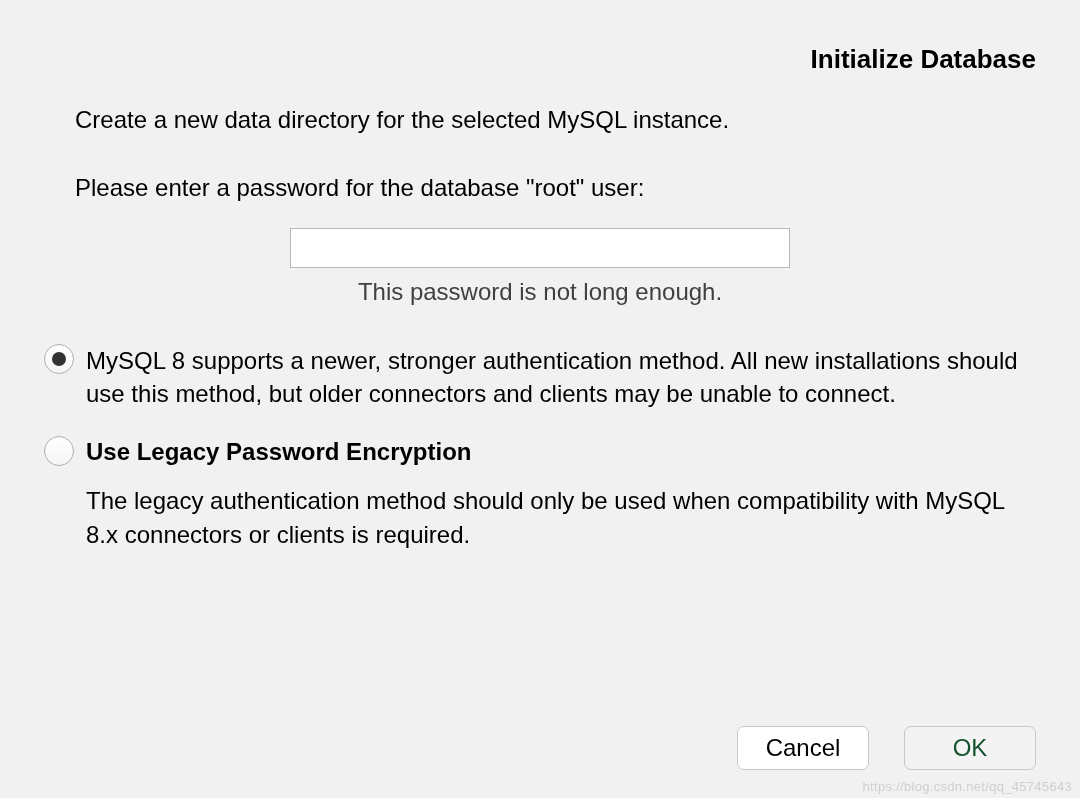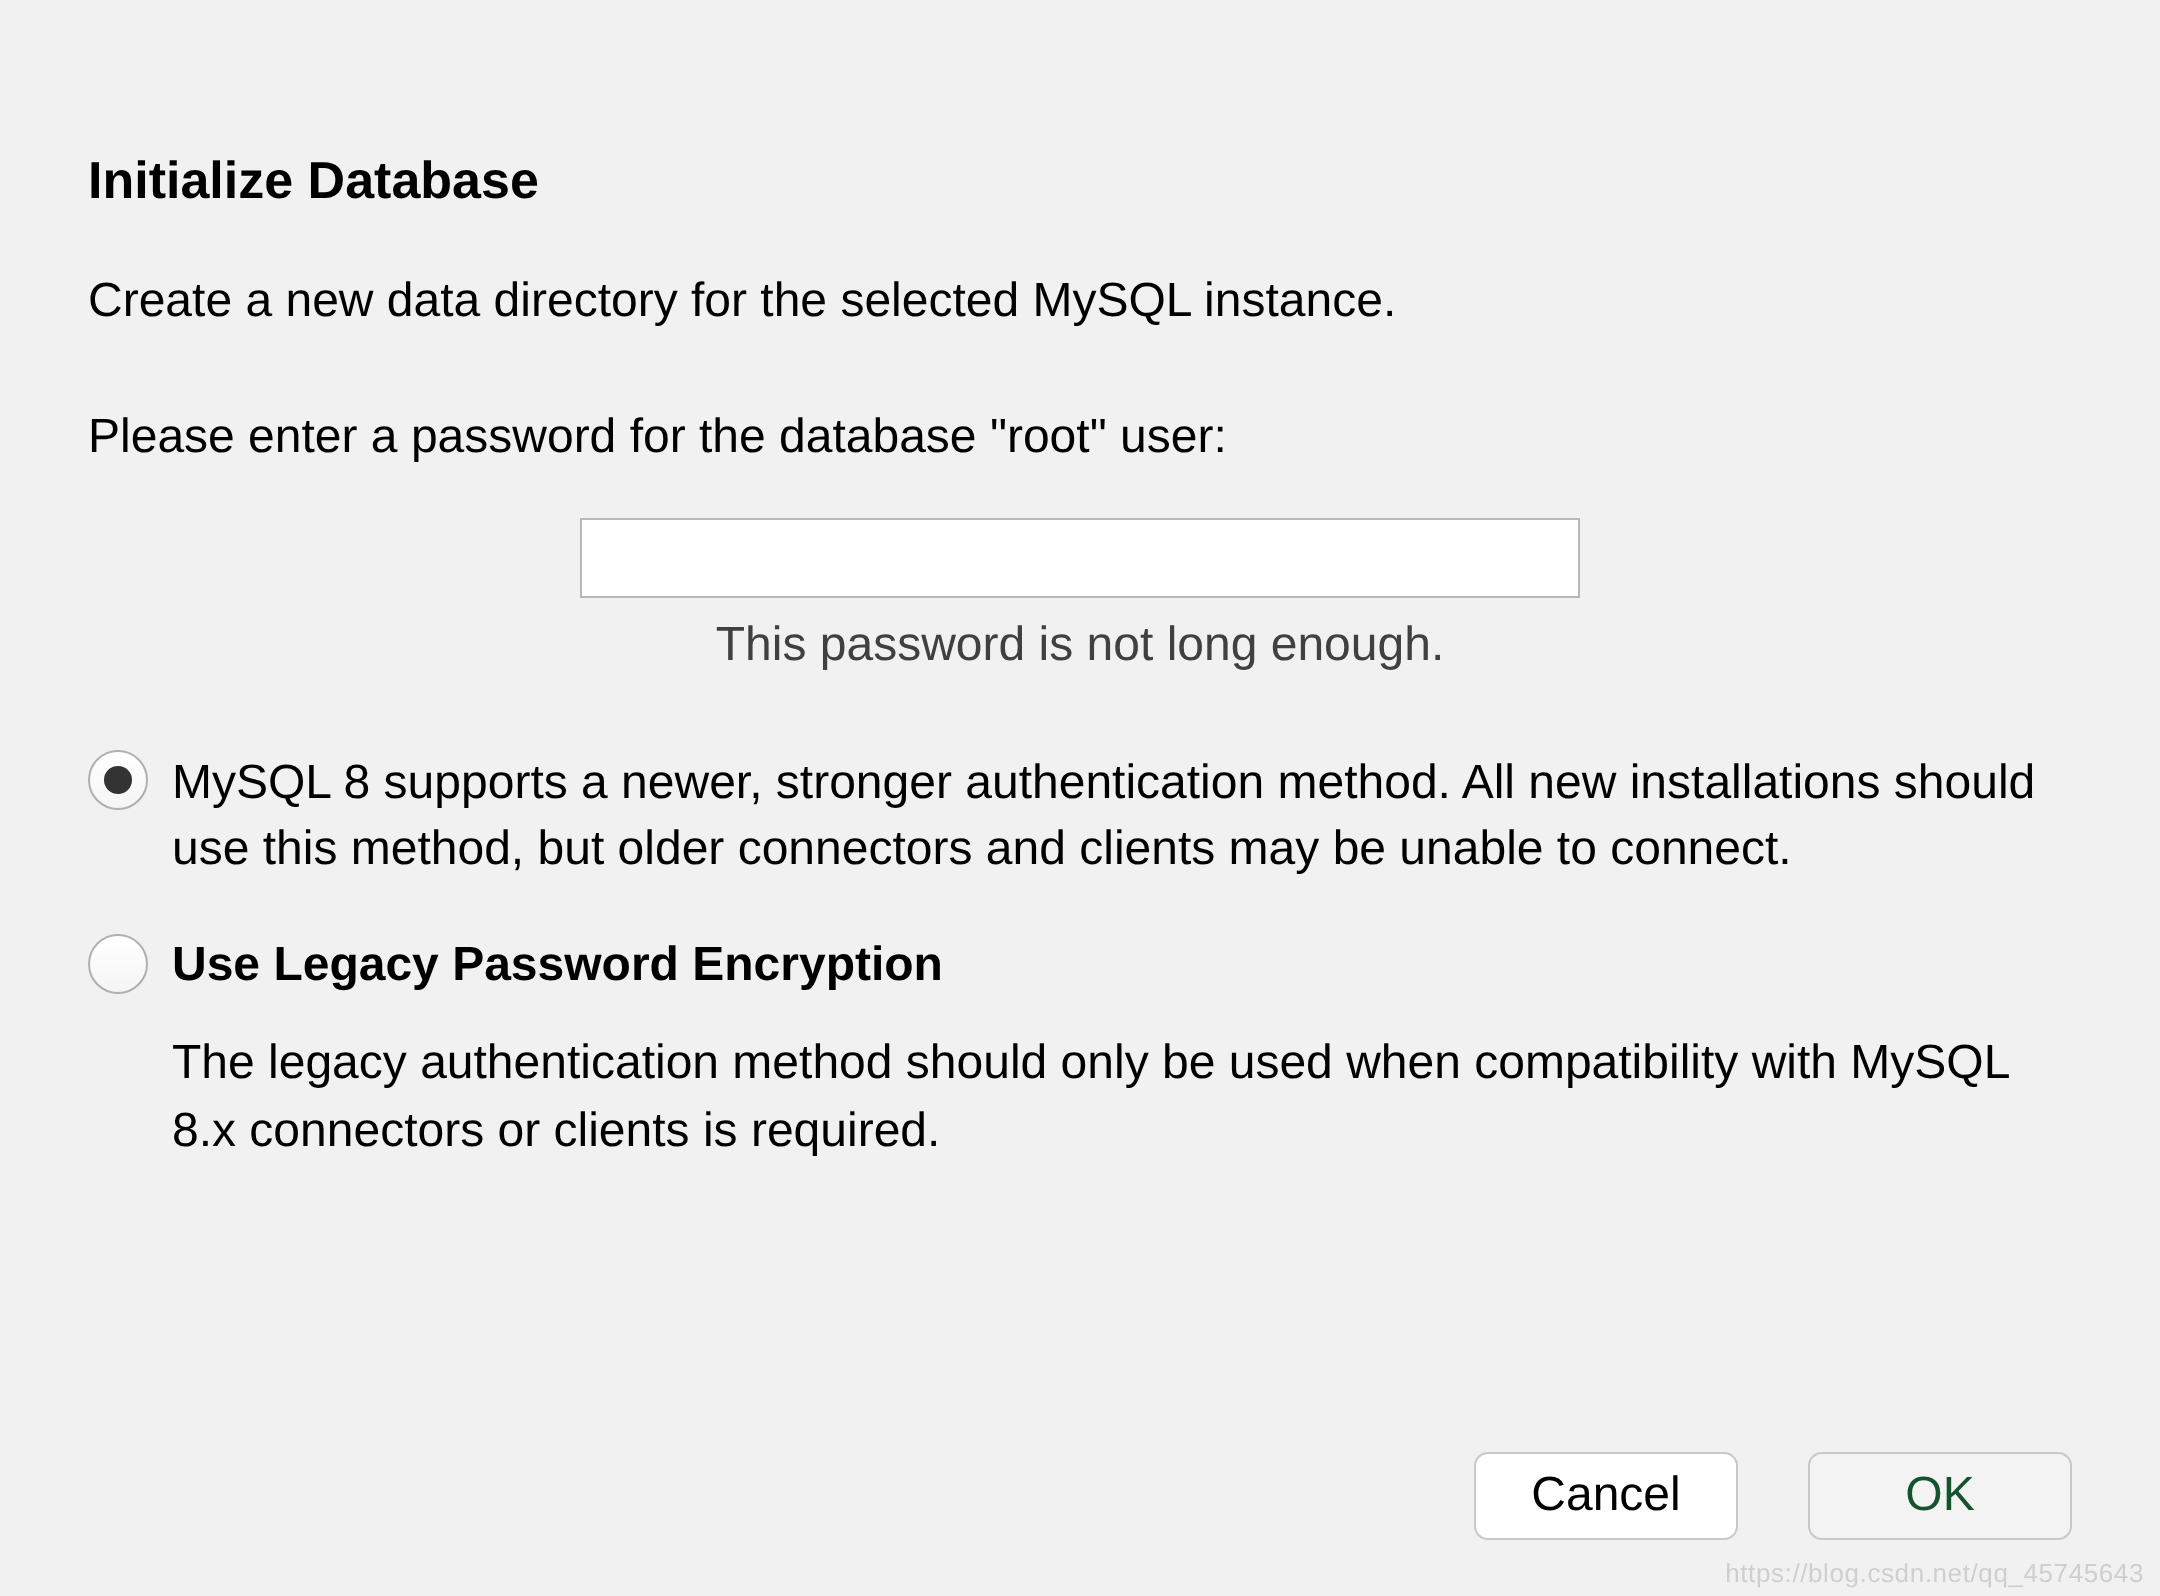--- a/index.html
+++ b/index.html
@@ -17,28 +17,28 @@
     }
     .dialog {
       width: 100%;
       height: 100%;
       padding: 44px 44px 20px 44px;
       position: relative;
     }
     .title {
       font-size: 26px;
       font-weight: 700;
-      text-align: left;
+      text-align: right;
       margin-bottom: 28px;
-      margin-top: 31px;
     }
     .body-text {
       font-size: 24px;
       line-height: 1.4;
       margin-bottom: 0;
+      margin-left: 31px;
     }
     .intro-block {
       margin-bottom: 34px;
     }
     .prompt-row {
       margin-bottom: 24px;
     }
     .input-row {
       display: flex;
       justify-content: center;

